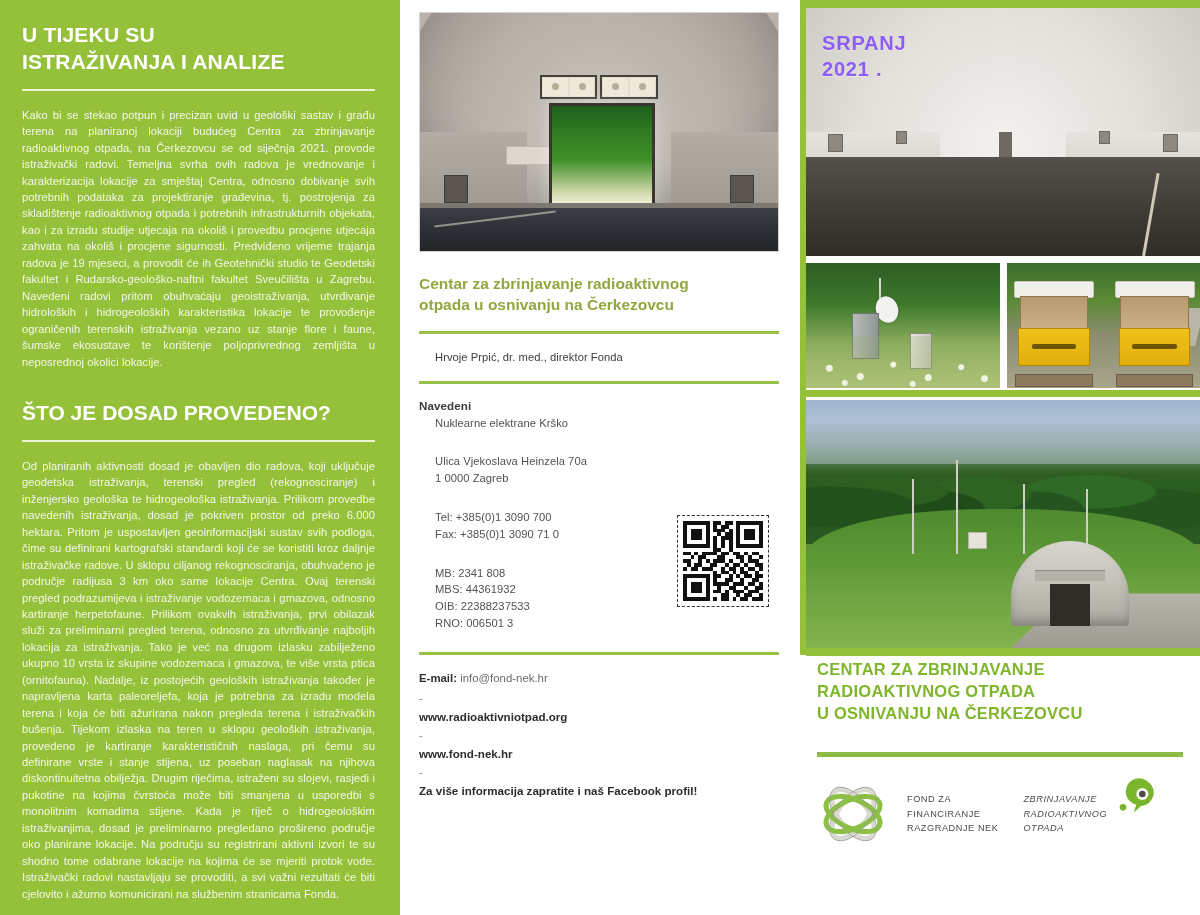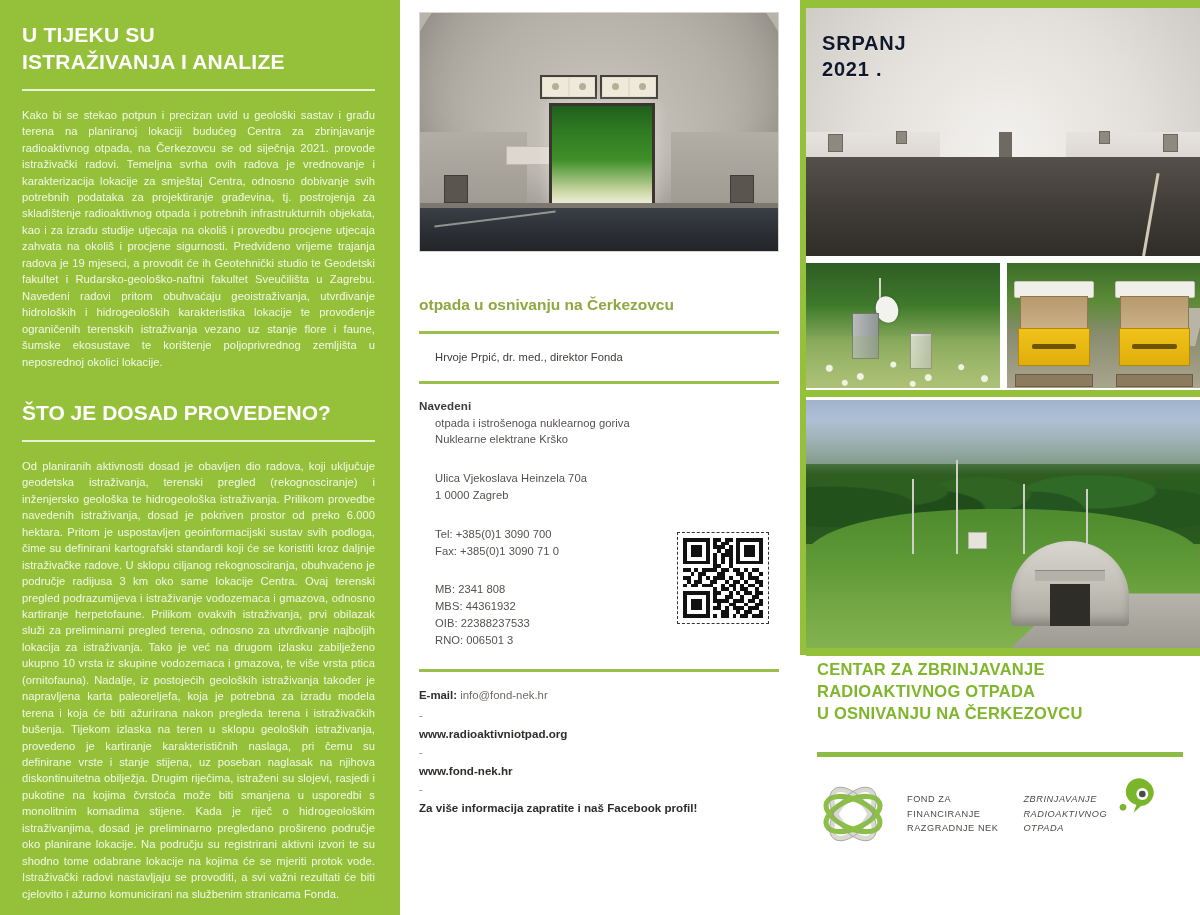--- a/index.html
+++ b/index.html
@@ -236,21 +236,21 @@
     background:#6e6a63;
   }
   .r-hero .tun-vent {
     position:absolute; width:13px; height:16px; background:#8d8981; border:1px solid #6d6961;
   }
   .r-hero .tv1{left:22px; bottom:42%;} .r-hero .tv2{right:22px; bottom:42%;}
   .r-hero .tv3{left:90px; bottom:45%; width:9px; height:11px;}
   .r-hero .tv4{right:90px; bottom:45%; width:9px; height:11px;}
   .r-srpanj {
     position:absolute; left:22px; top:30px;
-    color:#0f172a; font-size:20px; font-weight:bold; line-height:1.3;
+    color:#8b5cf6; font-size:20px; font-weight:bold; line-height:1.3;
     letter-spacing:.8px;
     text-shadow: 0 1px 0 rgba(255,255,255,.4);
   }
 
   .r-two {
     position:absolute; left:6px; top:263px;
     width:394px; height:125px;
     display:flex; gap:7px;
   }
   .r-two > div { flex:1; overflow:hidden; position:relative; }
@@ -425,35 +425,34 @@
         </div>
     </div>
     <div class="hangar-door"></div>
     <div class="hangar-sill"></div>
     <div class="hangar-vent vL"></div>
     <div class="hangar-vent vR"></div>
     <div class="hangar-floor"></div>
   </div>
 
   <div class="mid-heading">
-    <br>
+    <span>Centar za zbrinjavanje radioaktivnog</span><br>
     <span>otpada u osnivanju na Čerkezovcu</span>
   </div>
 
   <div class="green-rule"></div>
 
   <div>
     <div class="blk-reg dark">Hrvoje Prpić, dr. med., direktor Fonda</div>
   </div>
 
   <div class="green-rule"></div>
 
   <div>
     <div class="blk-bold">Navedeni</div>
-    <div class="blk-reg">otpada i istrošenoga nuklearnog goriva</div>
     <div class="blk-reg">Nuklearne elektrane Krško</div>
     <div class="gap-md"></div>
     <div class="blk-reg">Ulica Vjekoslava Heinzela 70a</div>
     <div class="blk-reg">1 0000 Zagreb</div>
   </div>
 
   <div class="gap-md"></div>
 
   <div class="contact-row">
     <div class="contact-col">

